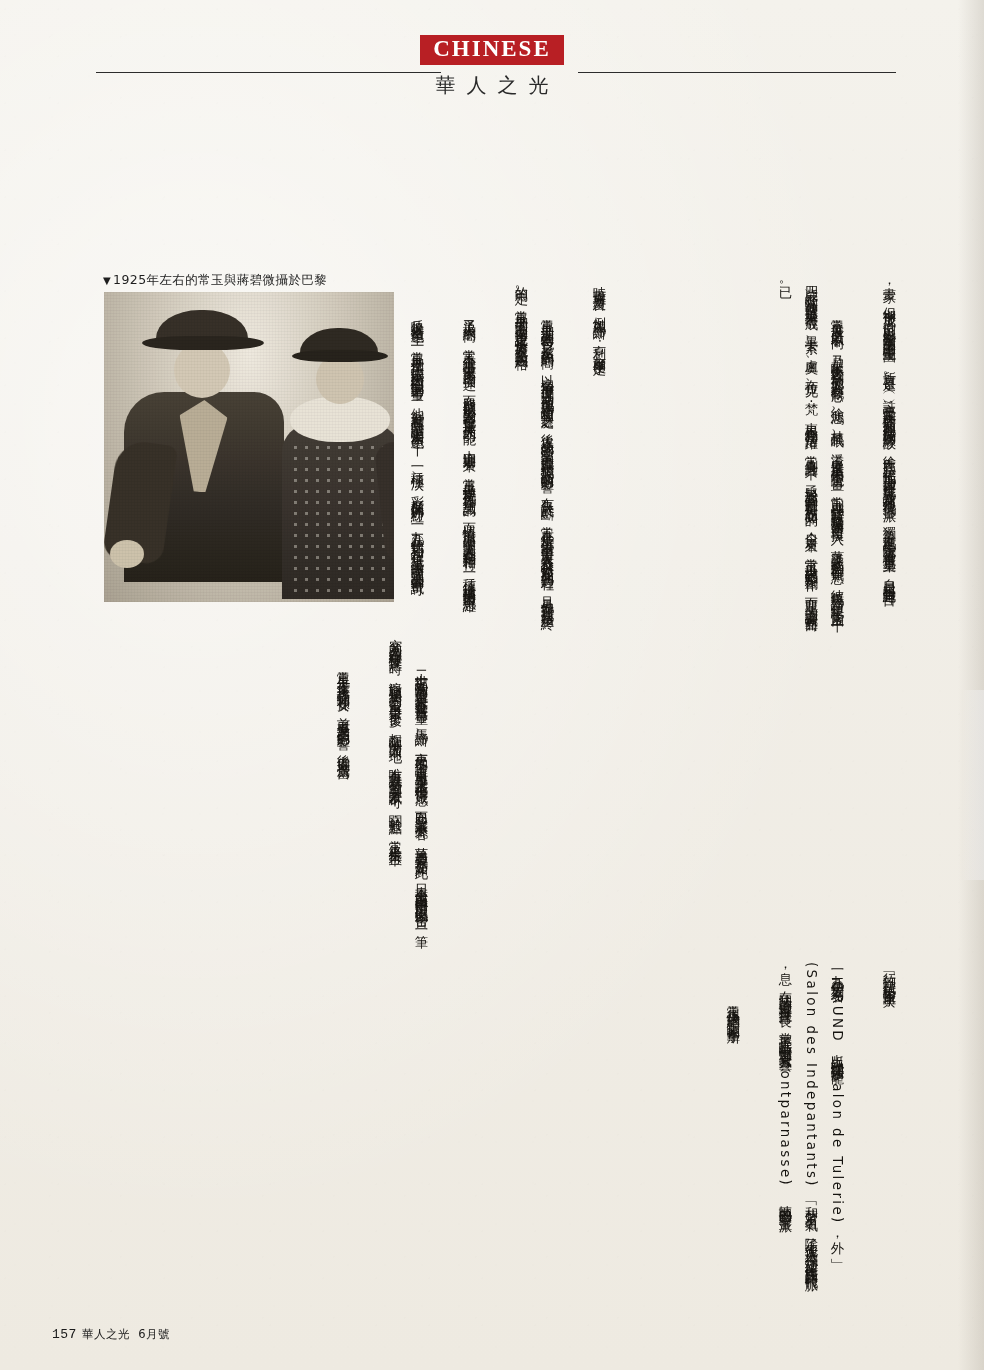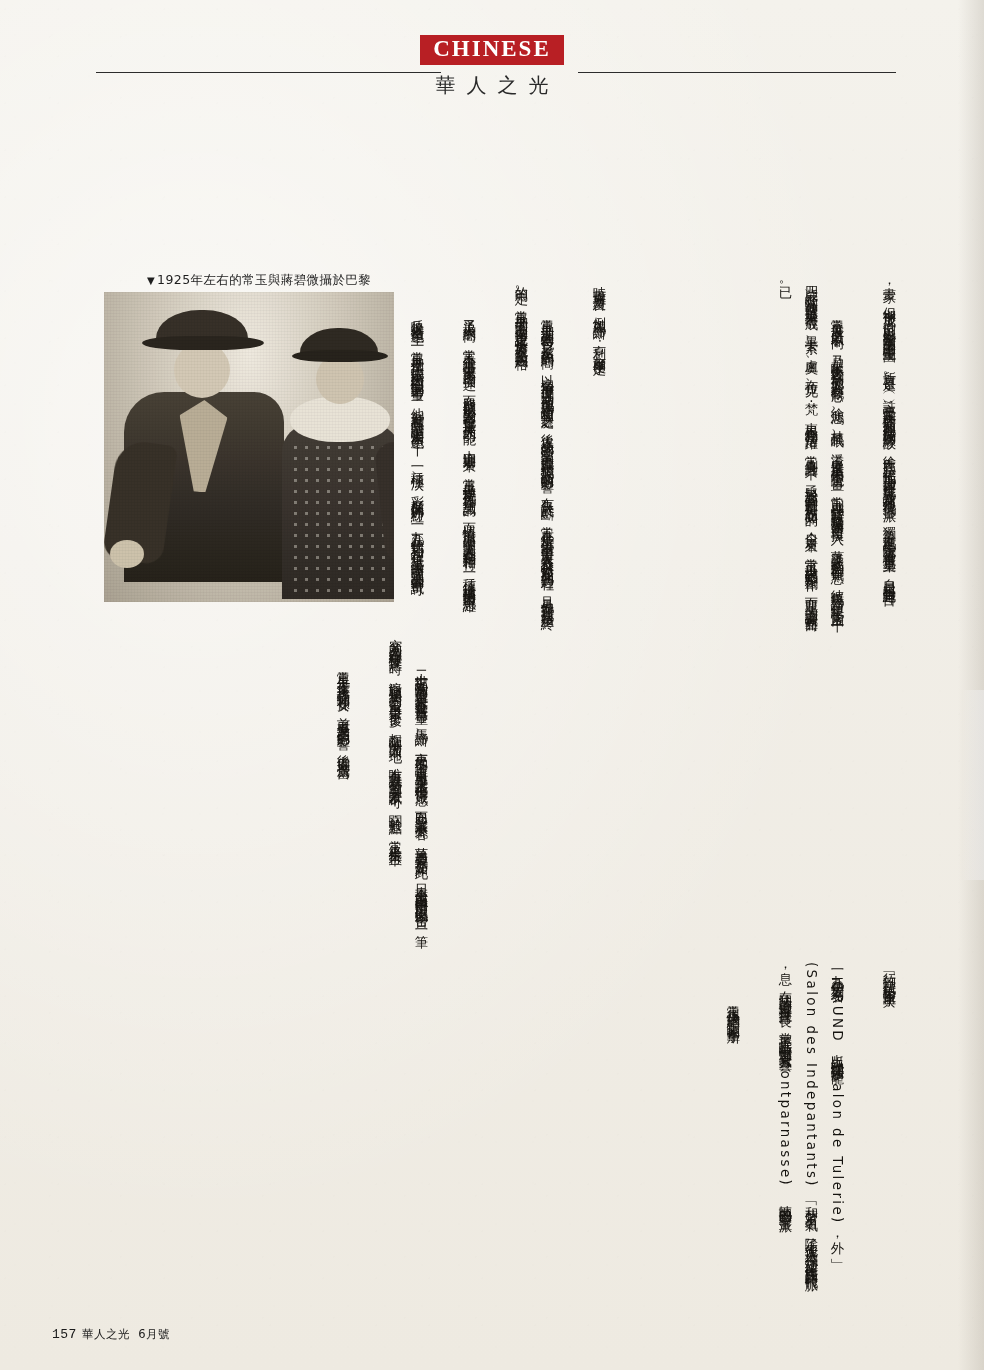--- a/index.html
+++ b/index.html
@@ -104,21 +104,20 @@
 
   
   .caption {
     position: absolute;
     top: 272px;
     left: 103px;
     font-size: 12.5px;
     color: #1e1e1e;
     font-family: "DejaVu Sans", sans-serif;
     letter-spacing: 0.4px;
-    margin-left: 44px;
   }
   .caption .tri {
     font-size: 10px;
     margin-right: 2px;
   }
   .photo {
     position: absolute;
     top: 292px;
     left: 104px;
     width: 290px;

